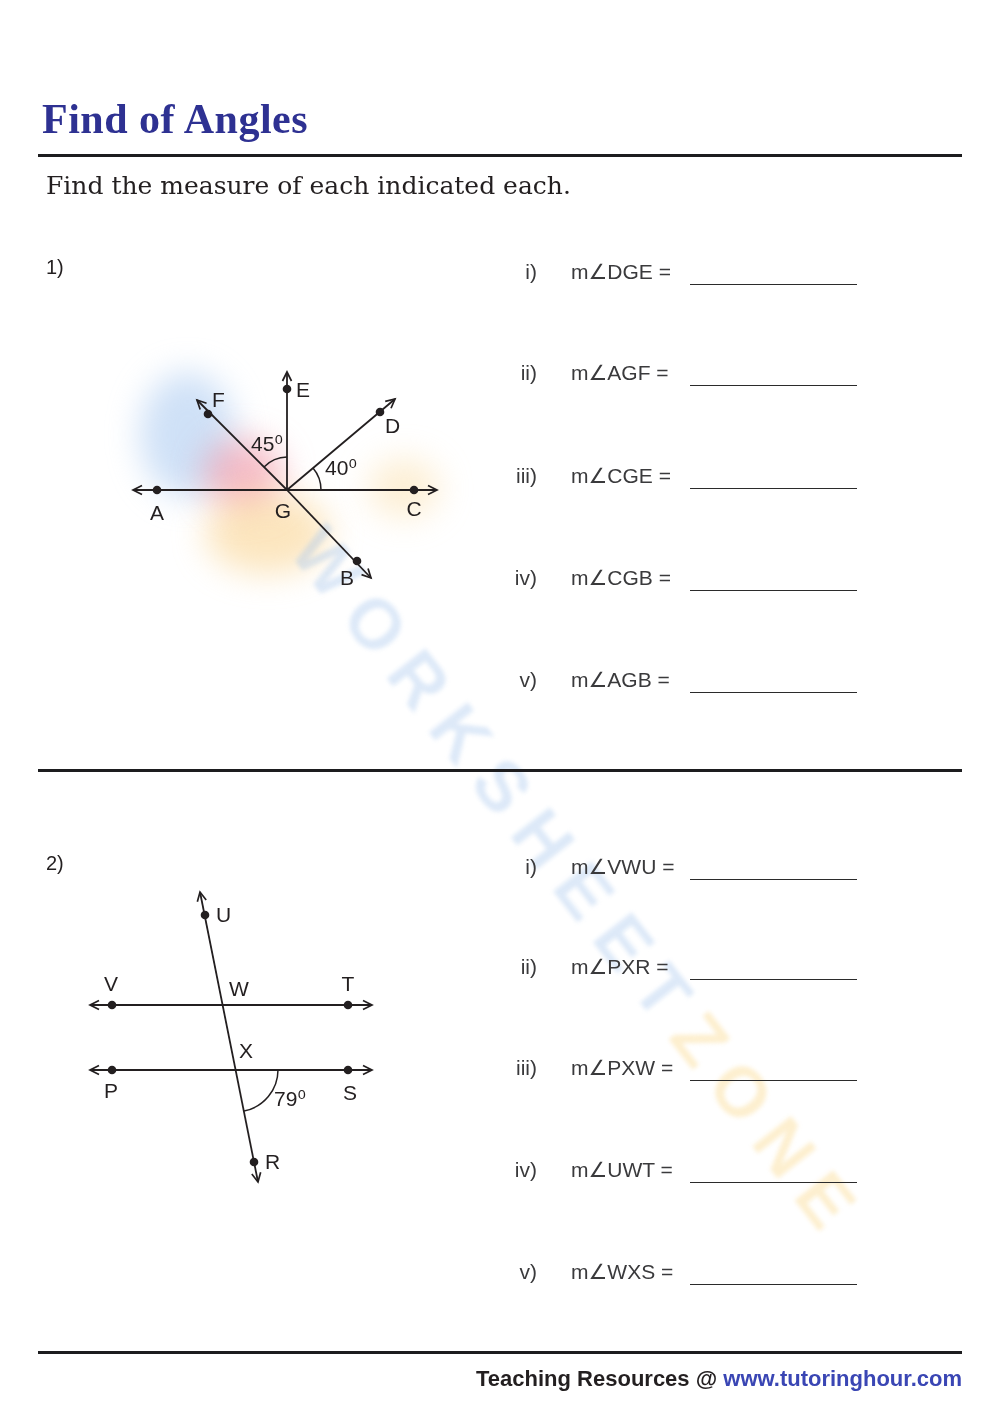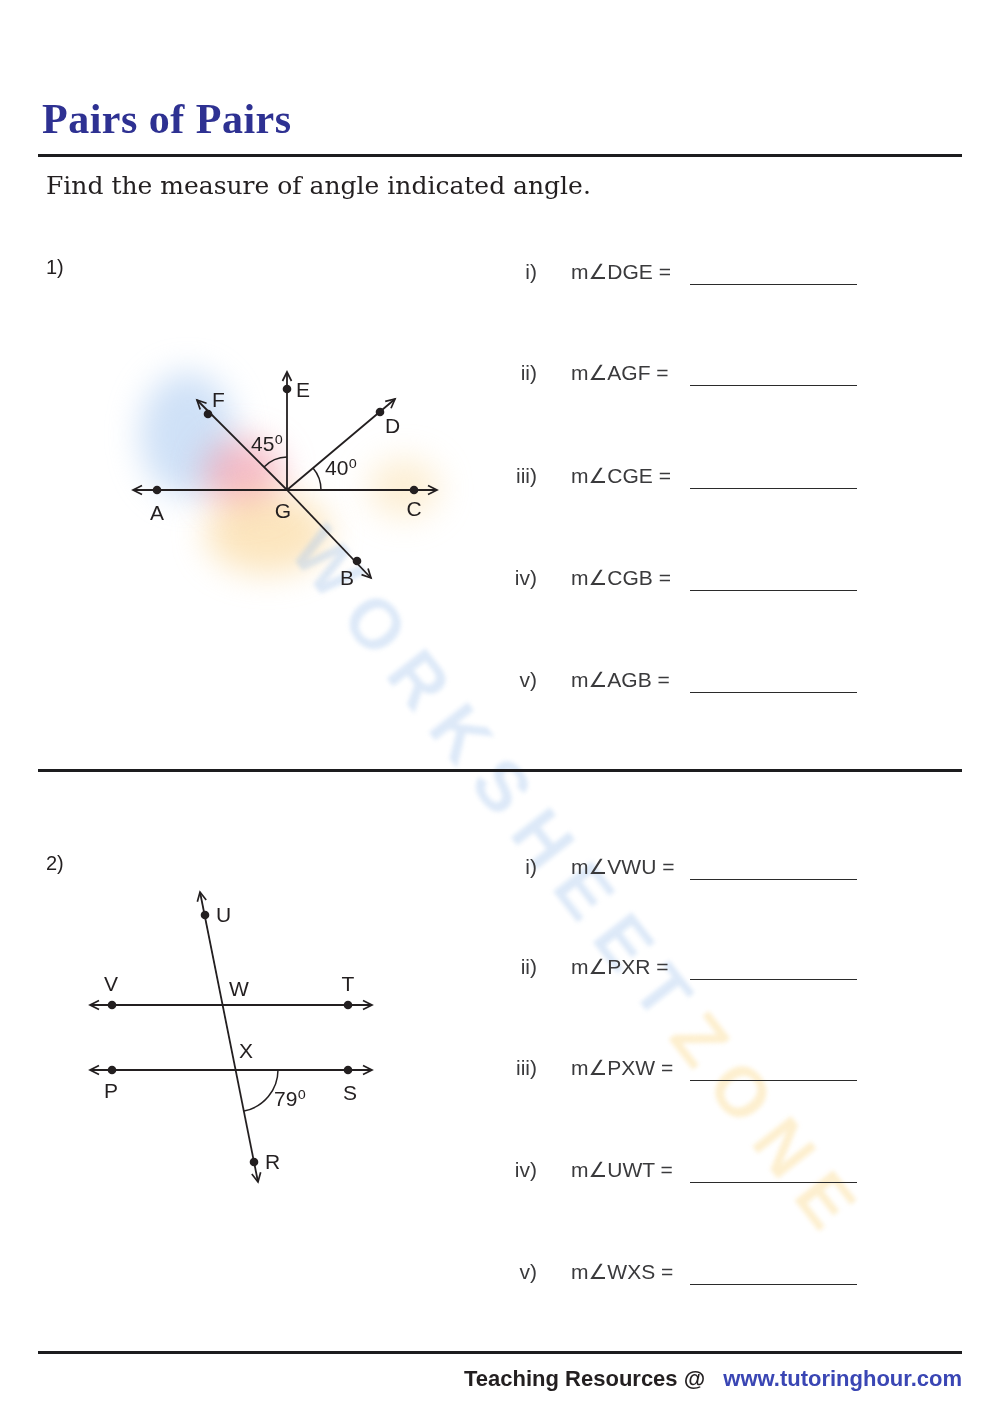--- a/index.html
+++ b/index.html
@@ -33,21 +33,21 @@
   .qline{position:absolute;left:210px;top:26px;width:167px;height:0;
          border-top:1.7px solid #2b2b2b;}
   
   svg text{fill:var(--ink);font-family:"Liberation Sans","DejaVu Sans",sans-serif;font-size:21px;}
   svg .geo{stroke:var(--ink);stroke-width:1.8;fill:none;}
   svg .dot{fill:var(--ink);stroke:none;}
   svg .arc{stroke:var(--ink);stroke-width:1.5;fill:none;}
   
   .footer{right:38px;top:1366px;font-size:22px;font-weight:bold;white-space:nowrap;}
   .footer .pre{color:var(--ink);}
-  .footer .lnk{color:var(--link);margin-left:12px;}
+  .footer .lnk{color:var(--link);}
   
   .wm-blob{position:absolute;border-radius:50%;filter:blur(16px);}
   .wm-b1{left:140px;top:372px;width:95px;height:125px;background:rgba(168,200,240,.55);}
   .wm-b2{left:203px;top:438px;width:80px;height:72px;background:rgba(240,128,148,.5);}
   .wm-b3{left:205px;top:492px;width:125px;height:82px;background:rgba(250,205,128,.5);}
   .wm-b4{left:368px;top:458px;width:72px;height:60px;background:rgba(250,215,150,.4);}
   .wm-text{
     left:338px;top:512px;transform:rotate(52deg);transform-origin:0 0;
     font-size:70px;font-weight:bold;letter-spacing:18px;white-space:nowrap;
     filter:blur(2px);
@@ -57,23 +57,23 @@
 </style>
 </head>
 <body>
 
 <div class="abs wm-blob wm-b1"></div>
 <div class="abs wm-blob wm-b2"></div>
 <div class="abs wm-blob wm-b3"></div>
 <div class="abs wm-blob wm-b4"></div>
 <div class="abs wm-text"><span class="w1">WORKSHEET</span><span class="w2">ZONE</span></div>
 
-<div class="abs title">Pairs of Pairs</div>
+<div class="abs title">Find of Angles</div>
 <div class="abs rule rule-title"></div>
-<div class="abs instruction">Find the measure of angle indicated angle.</div>
+<div class="abs instruction">Find the measure of each indicated each.</div>
 
 <div class="abs pnum" style="top:256px;">1)</div>
 
 <svg class="abs" style="left:115px;top:352px;" width="345" height="250" viewBox="0 0 345 250">
   <defs>
     <marker id="ar1" markerWidth="14" markerHeight="14" refX="11" refY="6" viewBox="0 0 14 12" orient="auto-start-reverse" markerUnits="userSpaceOnUse">
       <path d="M2,1.5 L11,6 L2,10.5" fill="none" stroke="#231f20" stroke-width="1.7"></path>
     </marker>
   </defs>
   <line class="geo" x1="18" y1="138" x2="322" y2="138" marker-start="url(#ar1)" marker-end="url(#ar1)"></line>

